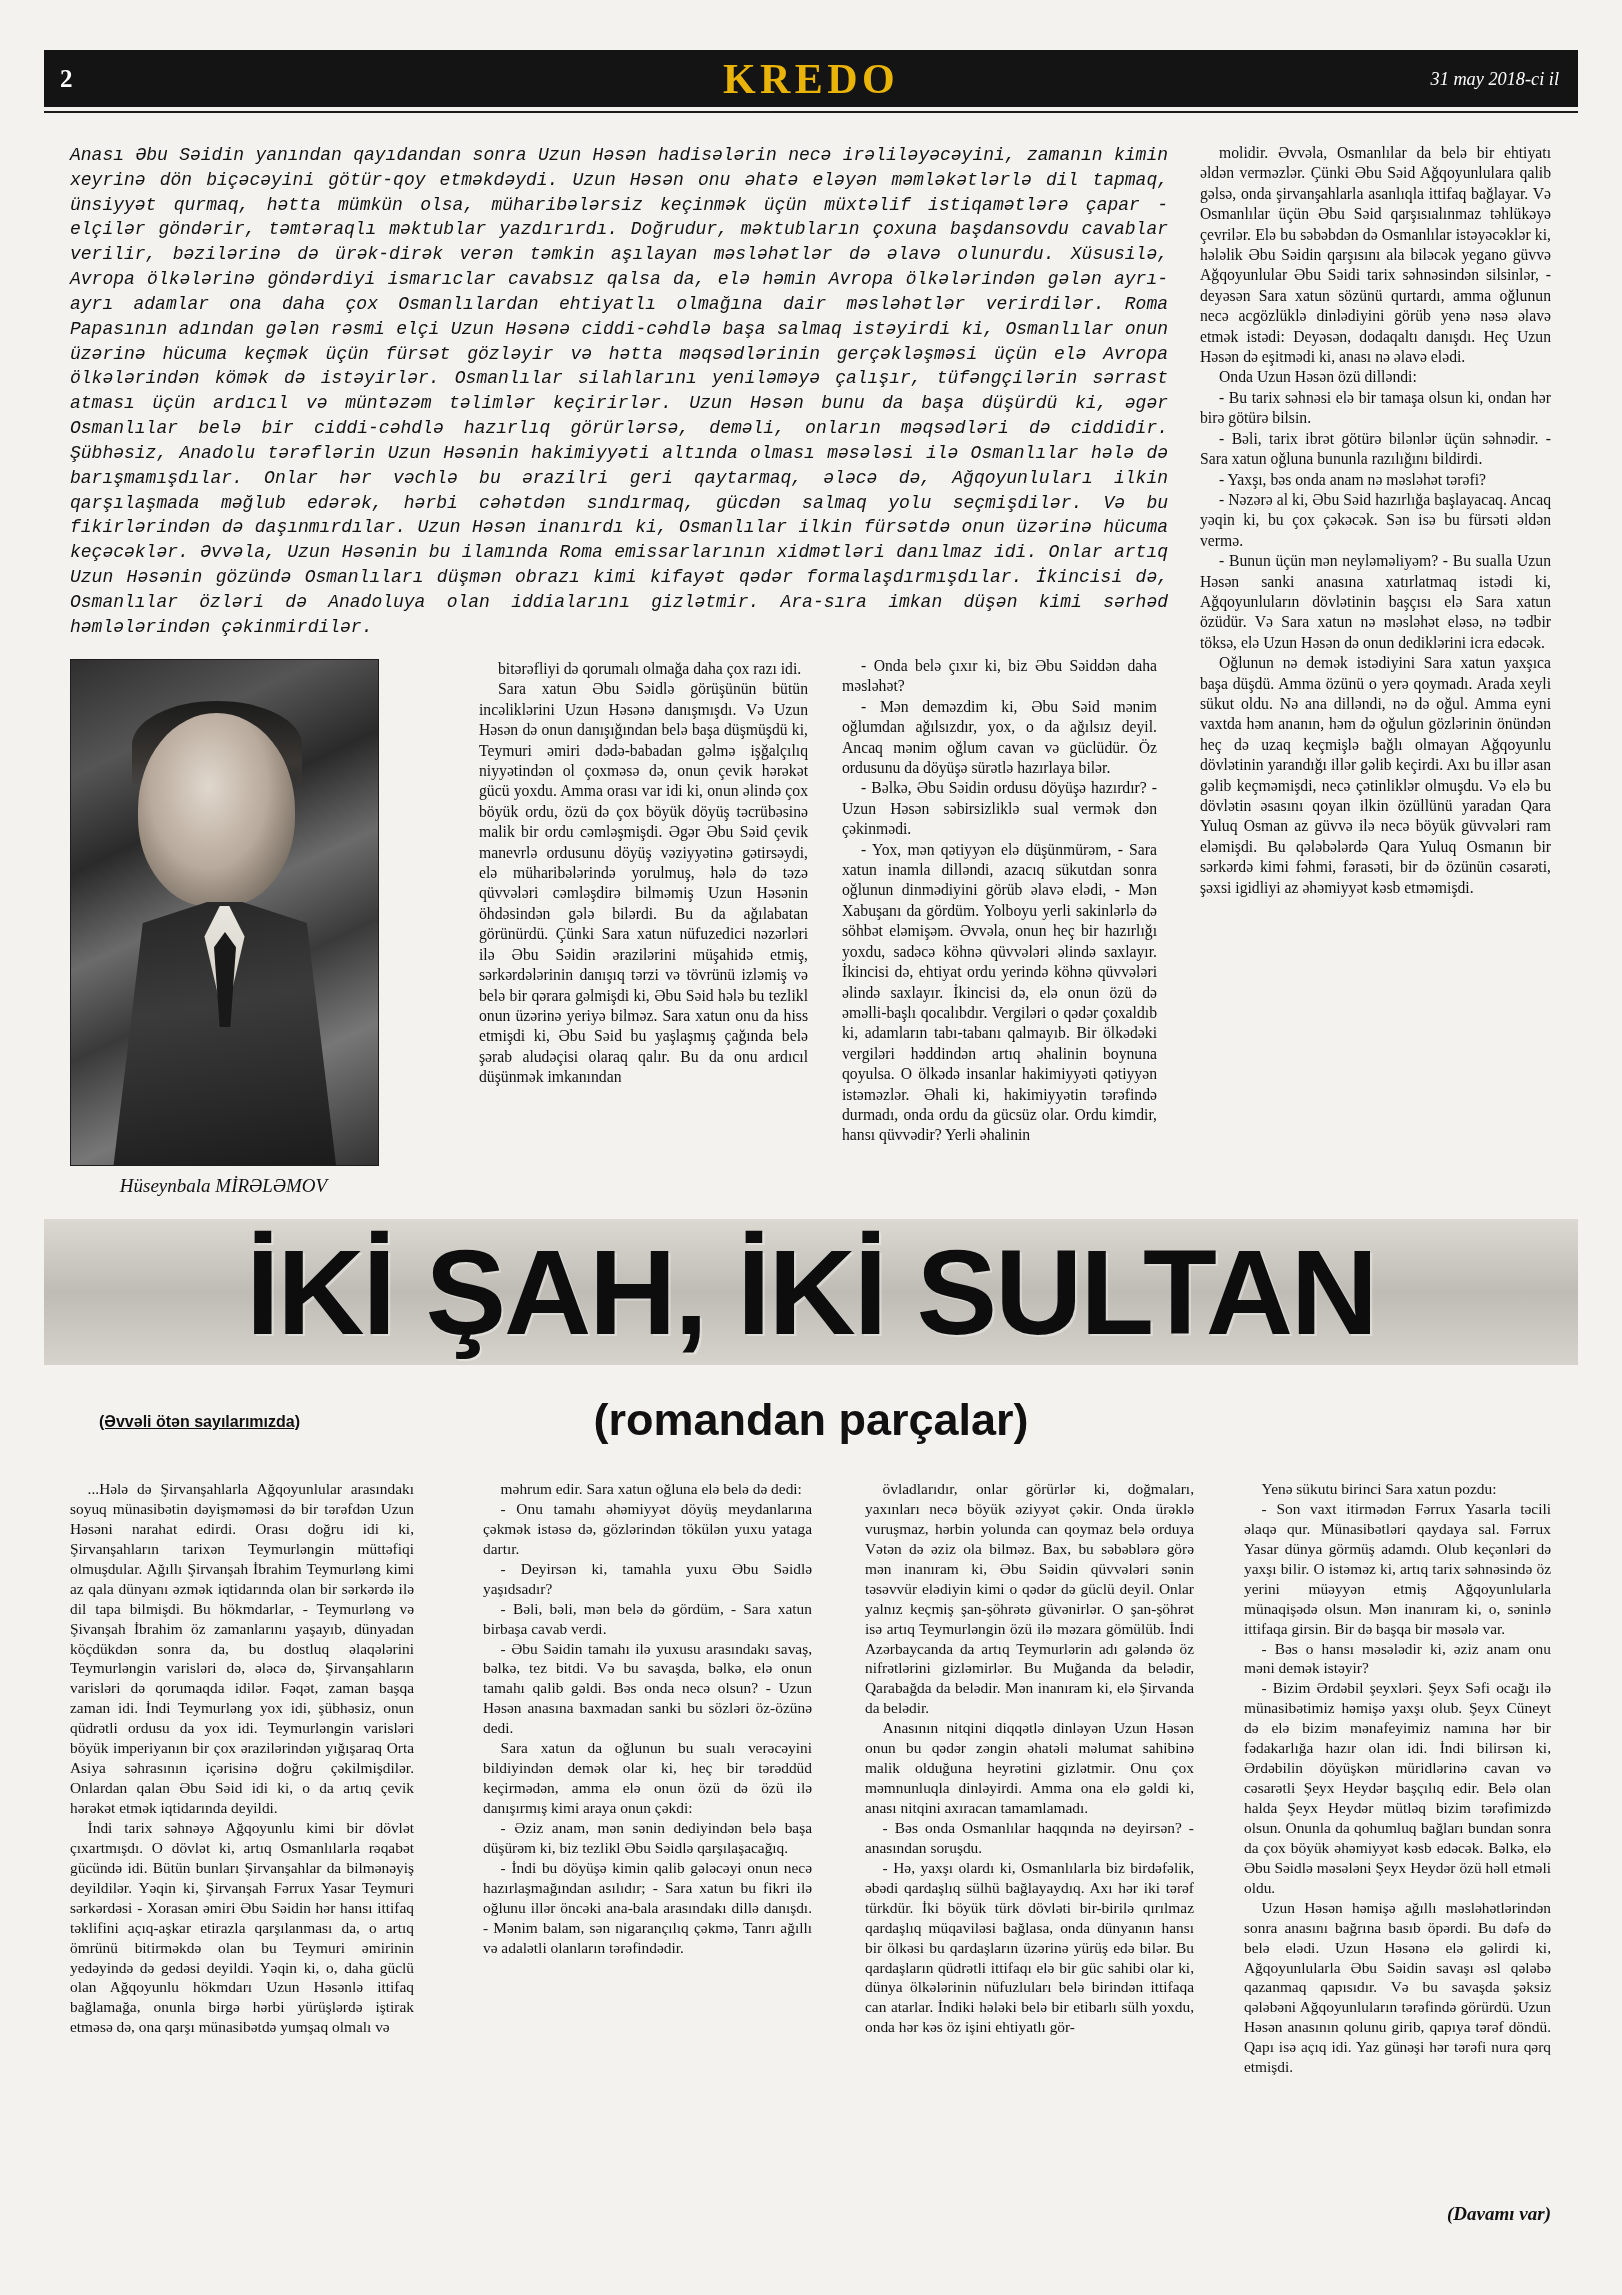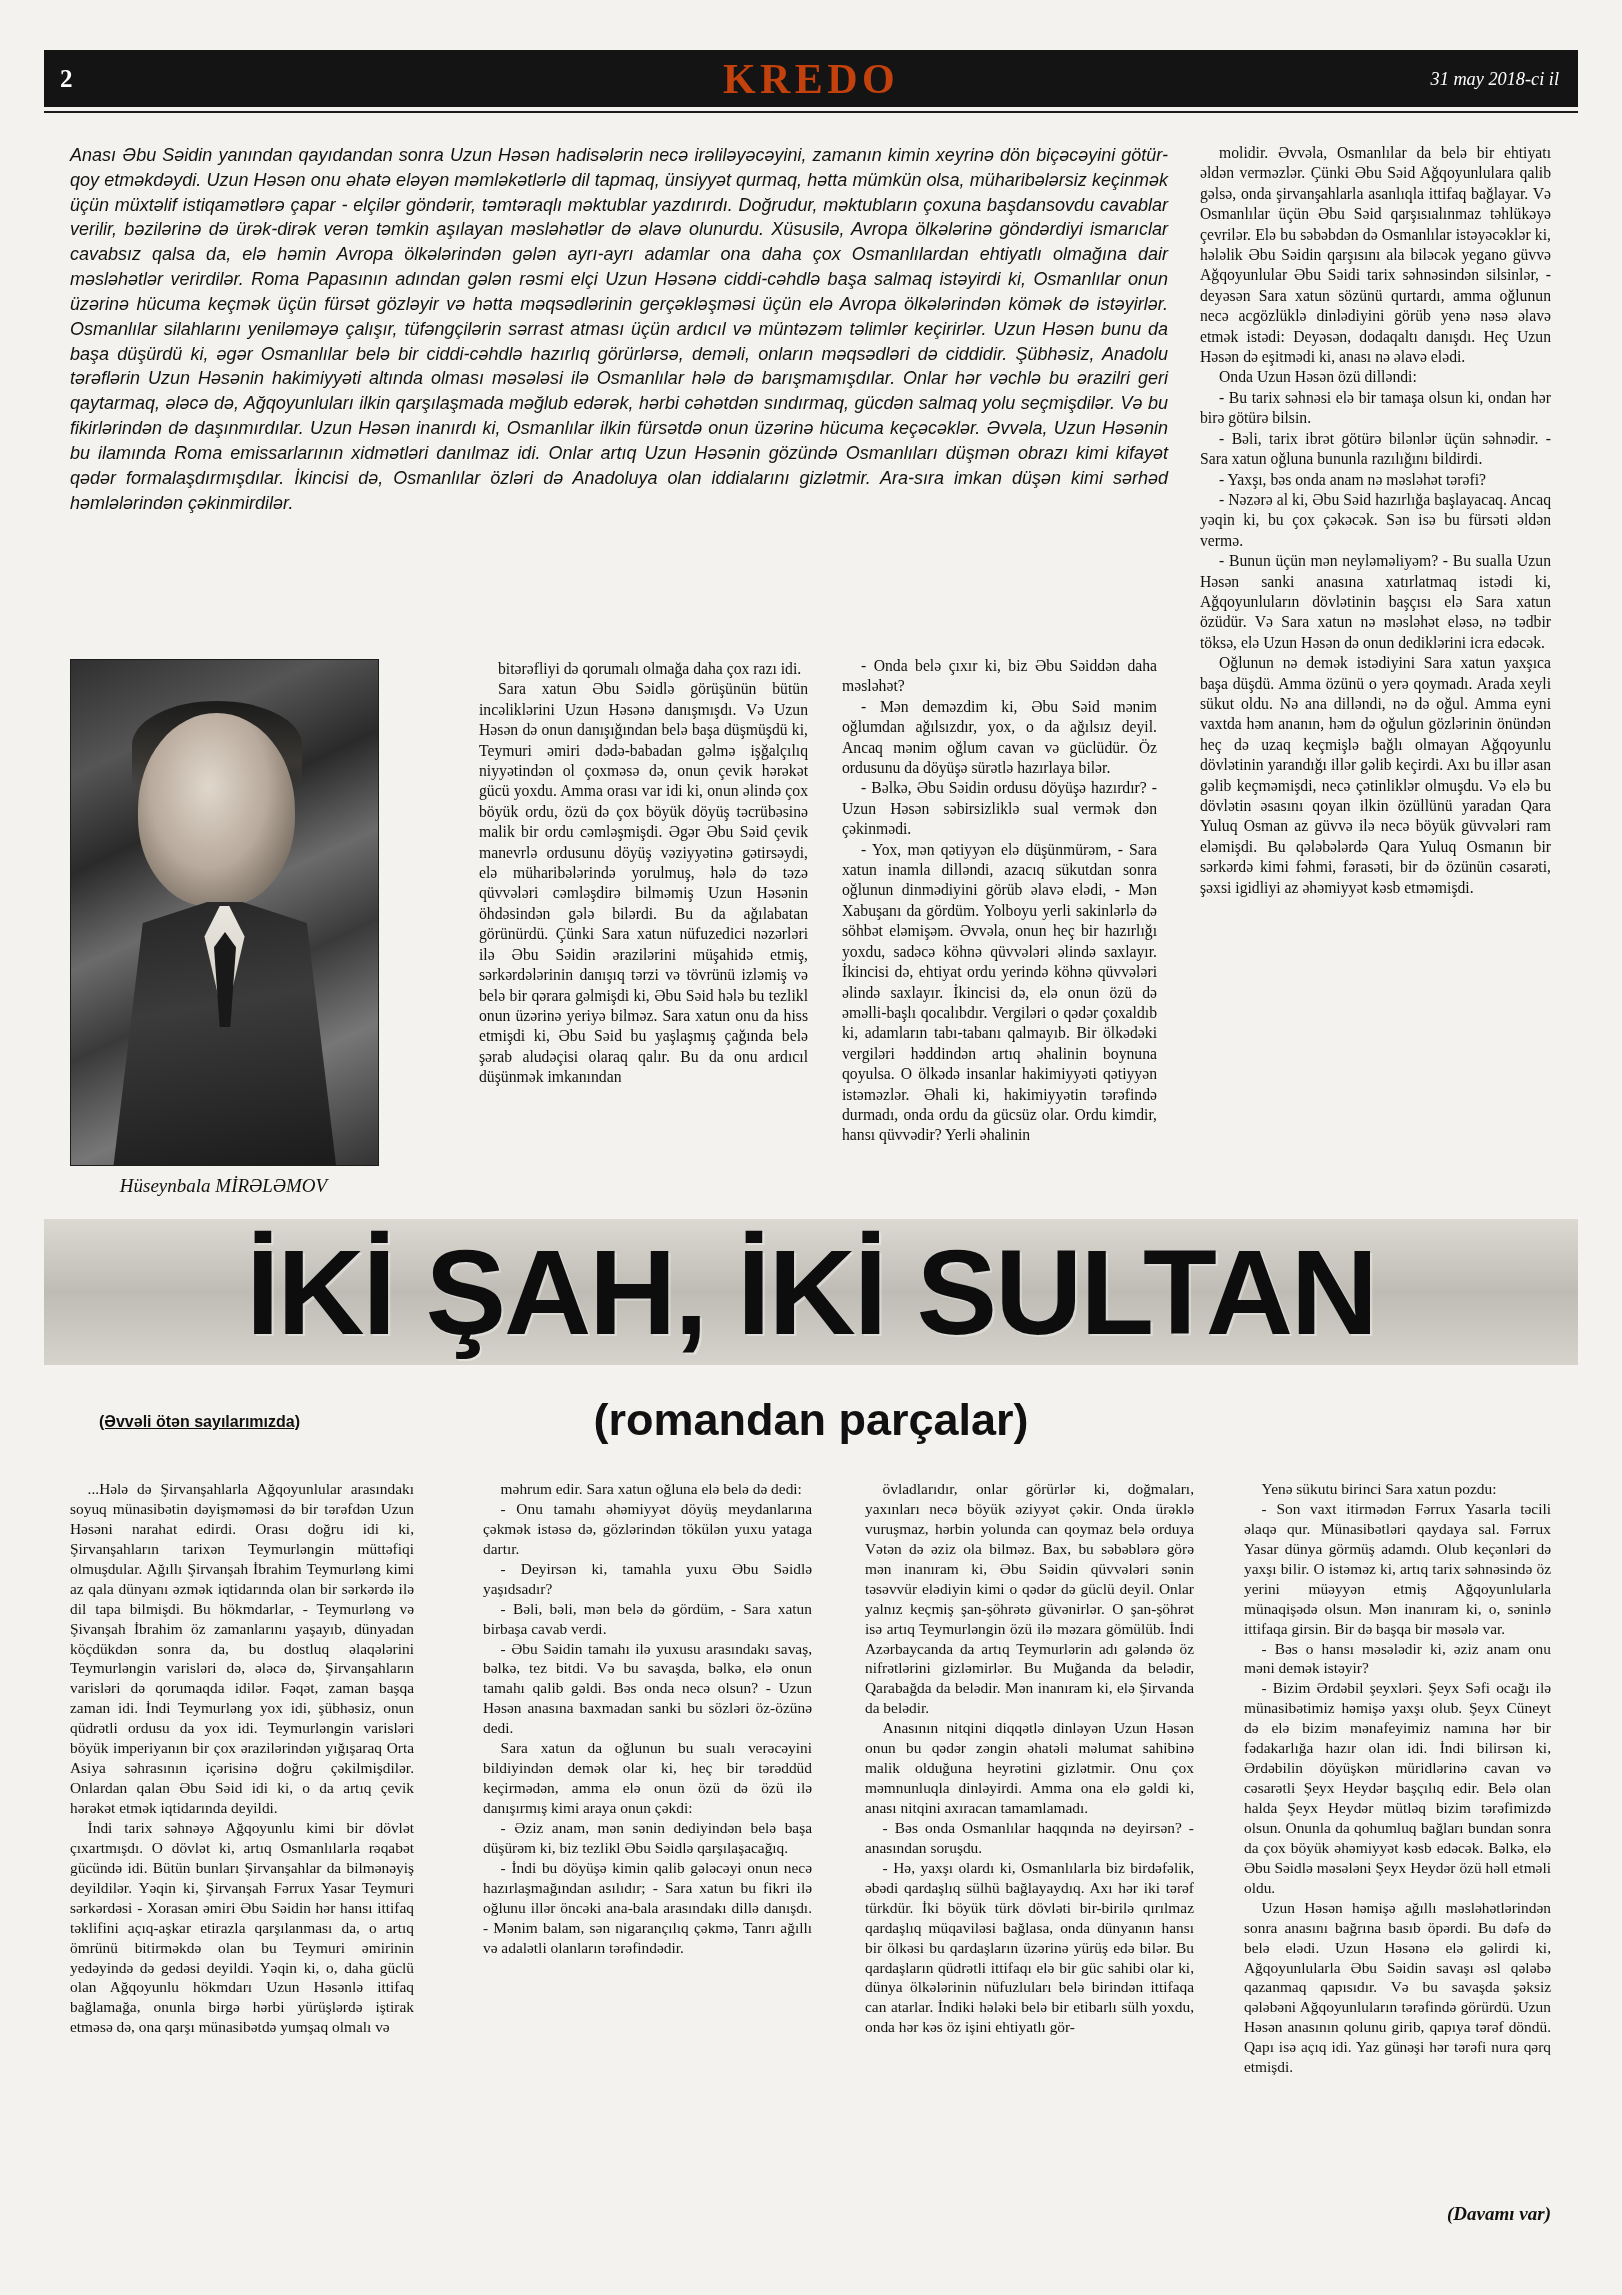--- a/index.html
+++ b/index.html
@@ -38,21 +38,21 @@
     position: absolute;
     left: 16px;
     top: 50%;
     transform: translateY(-50%);
     color: #ffffff;
     font-size: 25px;
     font-weight: bold;
     font-family: "Liberation Serif", serif;
   }
   .masthead .title {
-    color: #c2410c;
+    color: #eab308;
     font-size: 42px;
     letter-spacing: 4.4px;
     font-weight: bold;
     font-family: "Liberation Serif", serif;
   }
   .masthead .dateline {
     position: absolute;
     right: 19px;
     top: 50%;
     transform: translateY(-50%);
@@ -72,21 +72,21 @@
   
   .intro {
     position: absolute;
     left: 70px;
     top: 143px;
     width: 1482px;
     font-style: italic;
     font-size: 18px;
     line-height: 1.38;
     text-align: justify;
-    font-family: Liberation Sans, sans-serif;
+    font-family: Liberation Mono, monospace;
     color: #121212;
   }
   
   .photo-wrap {
     position: absolute;
     left: 70px;
     top: 659px;
     width: 307px;
   }
   .photo {

